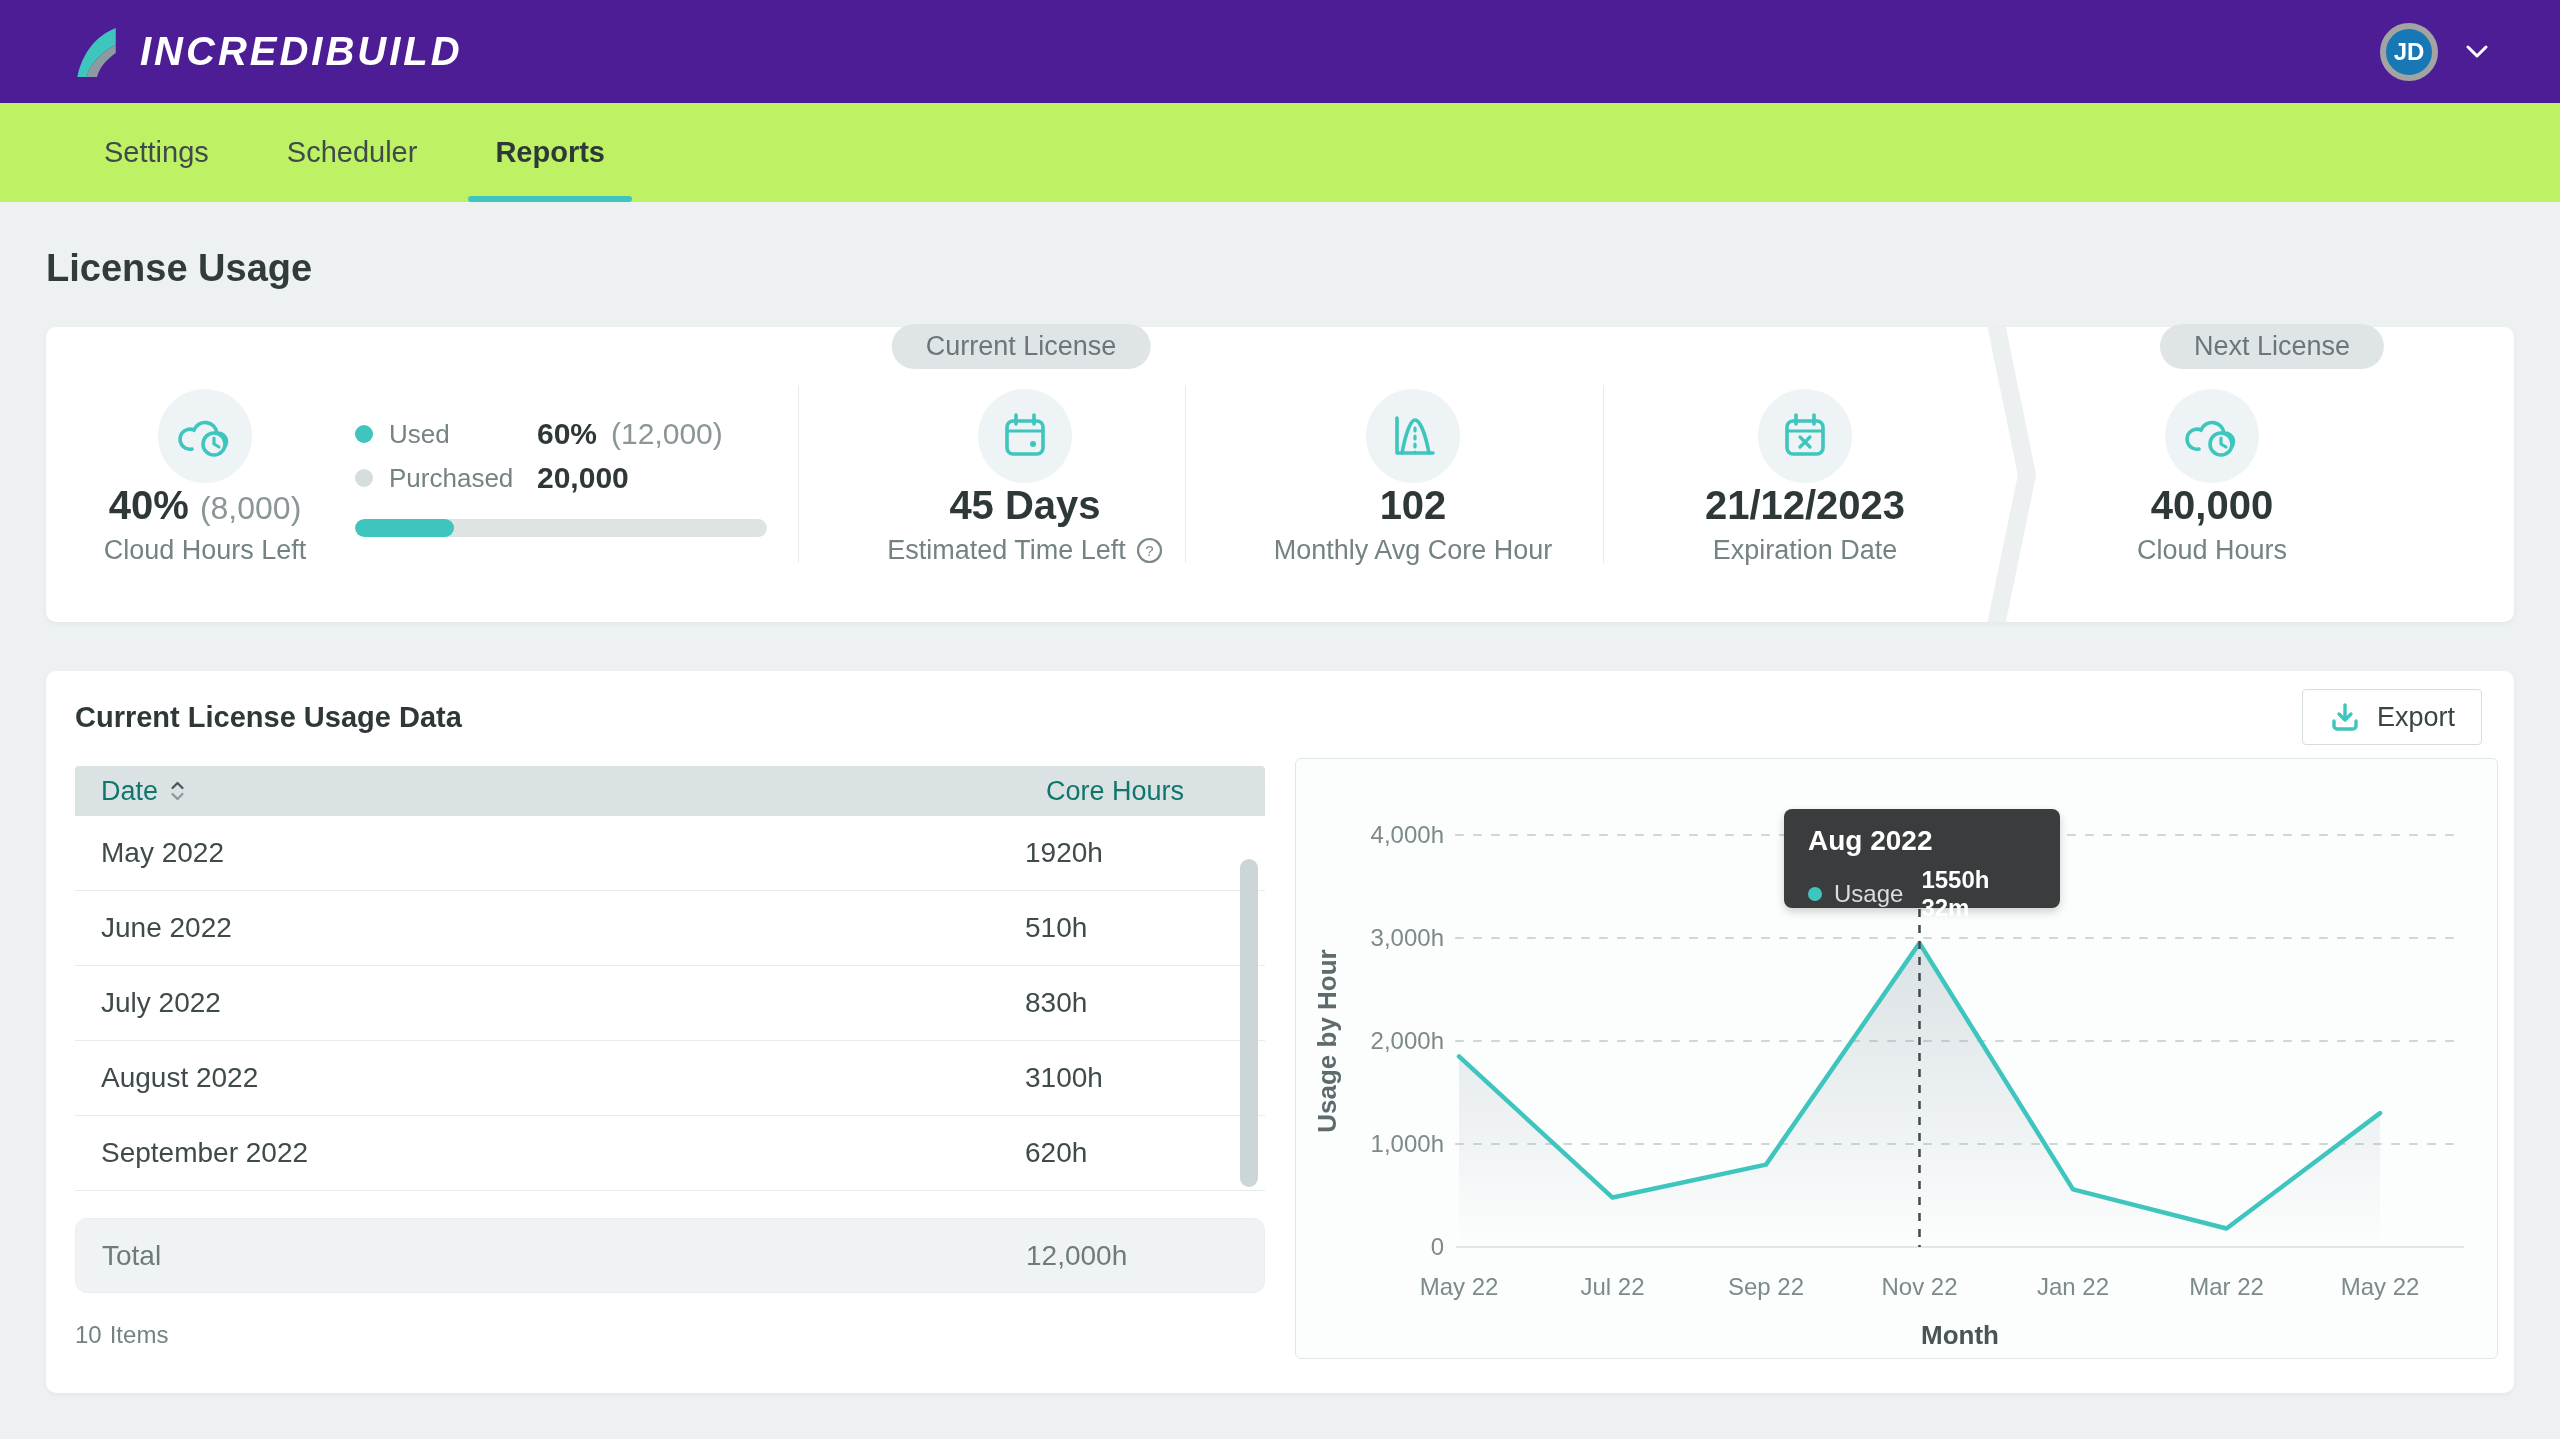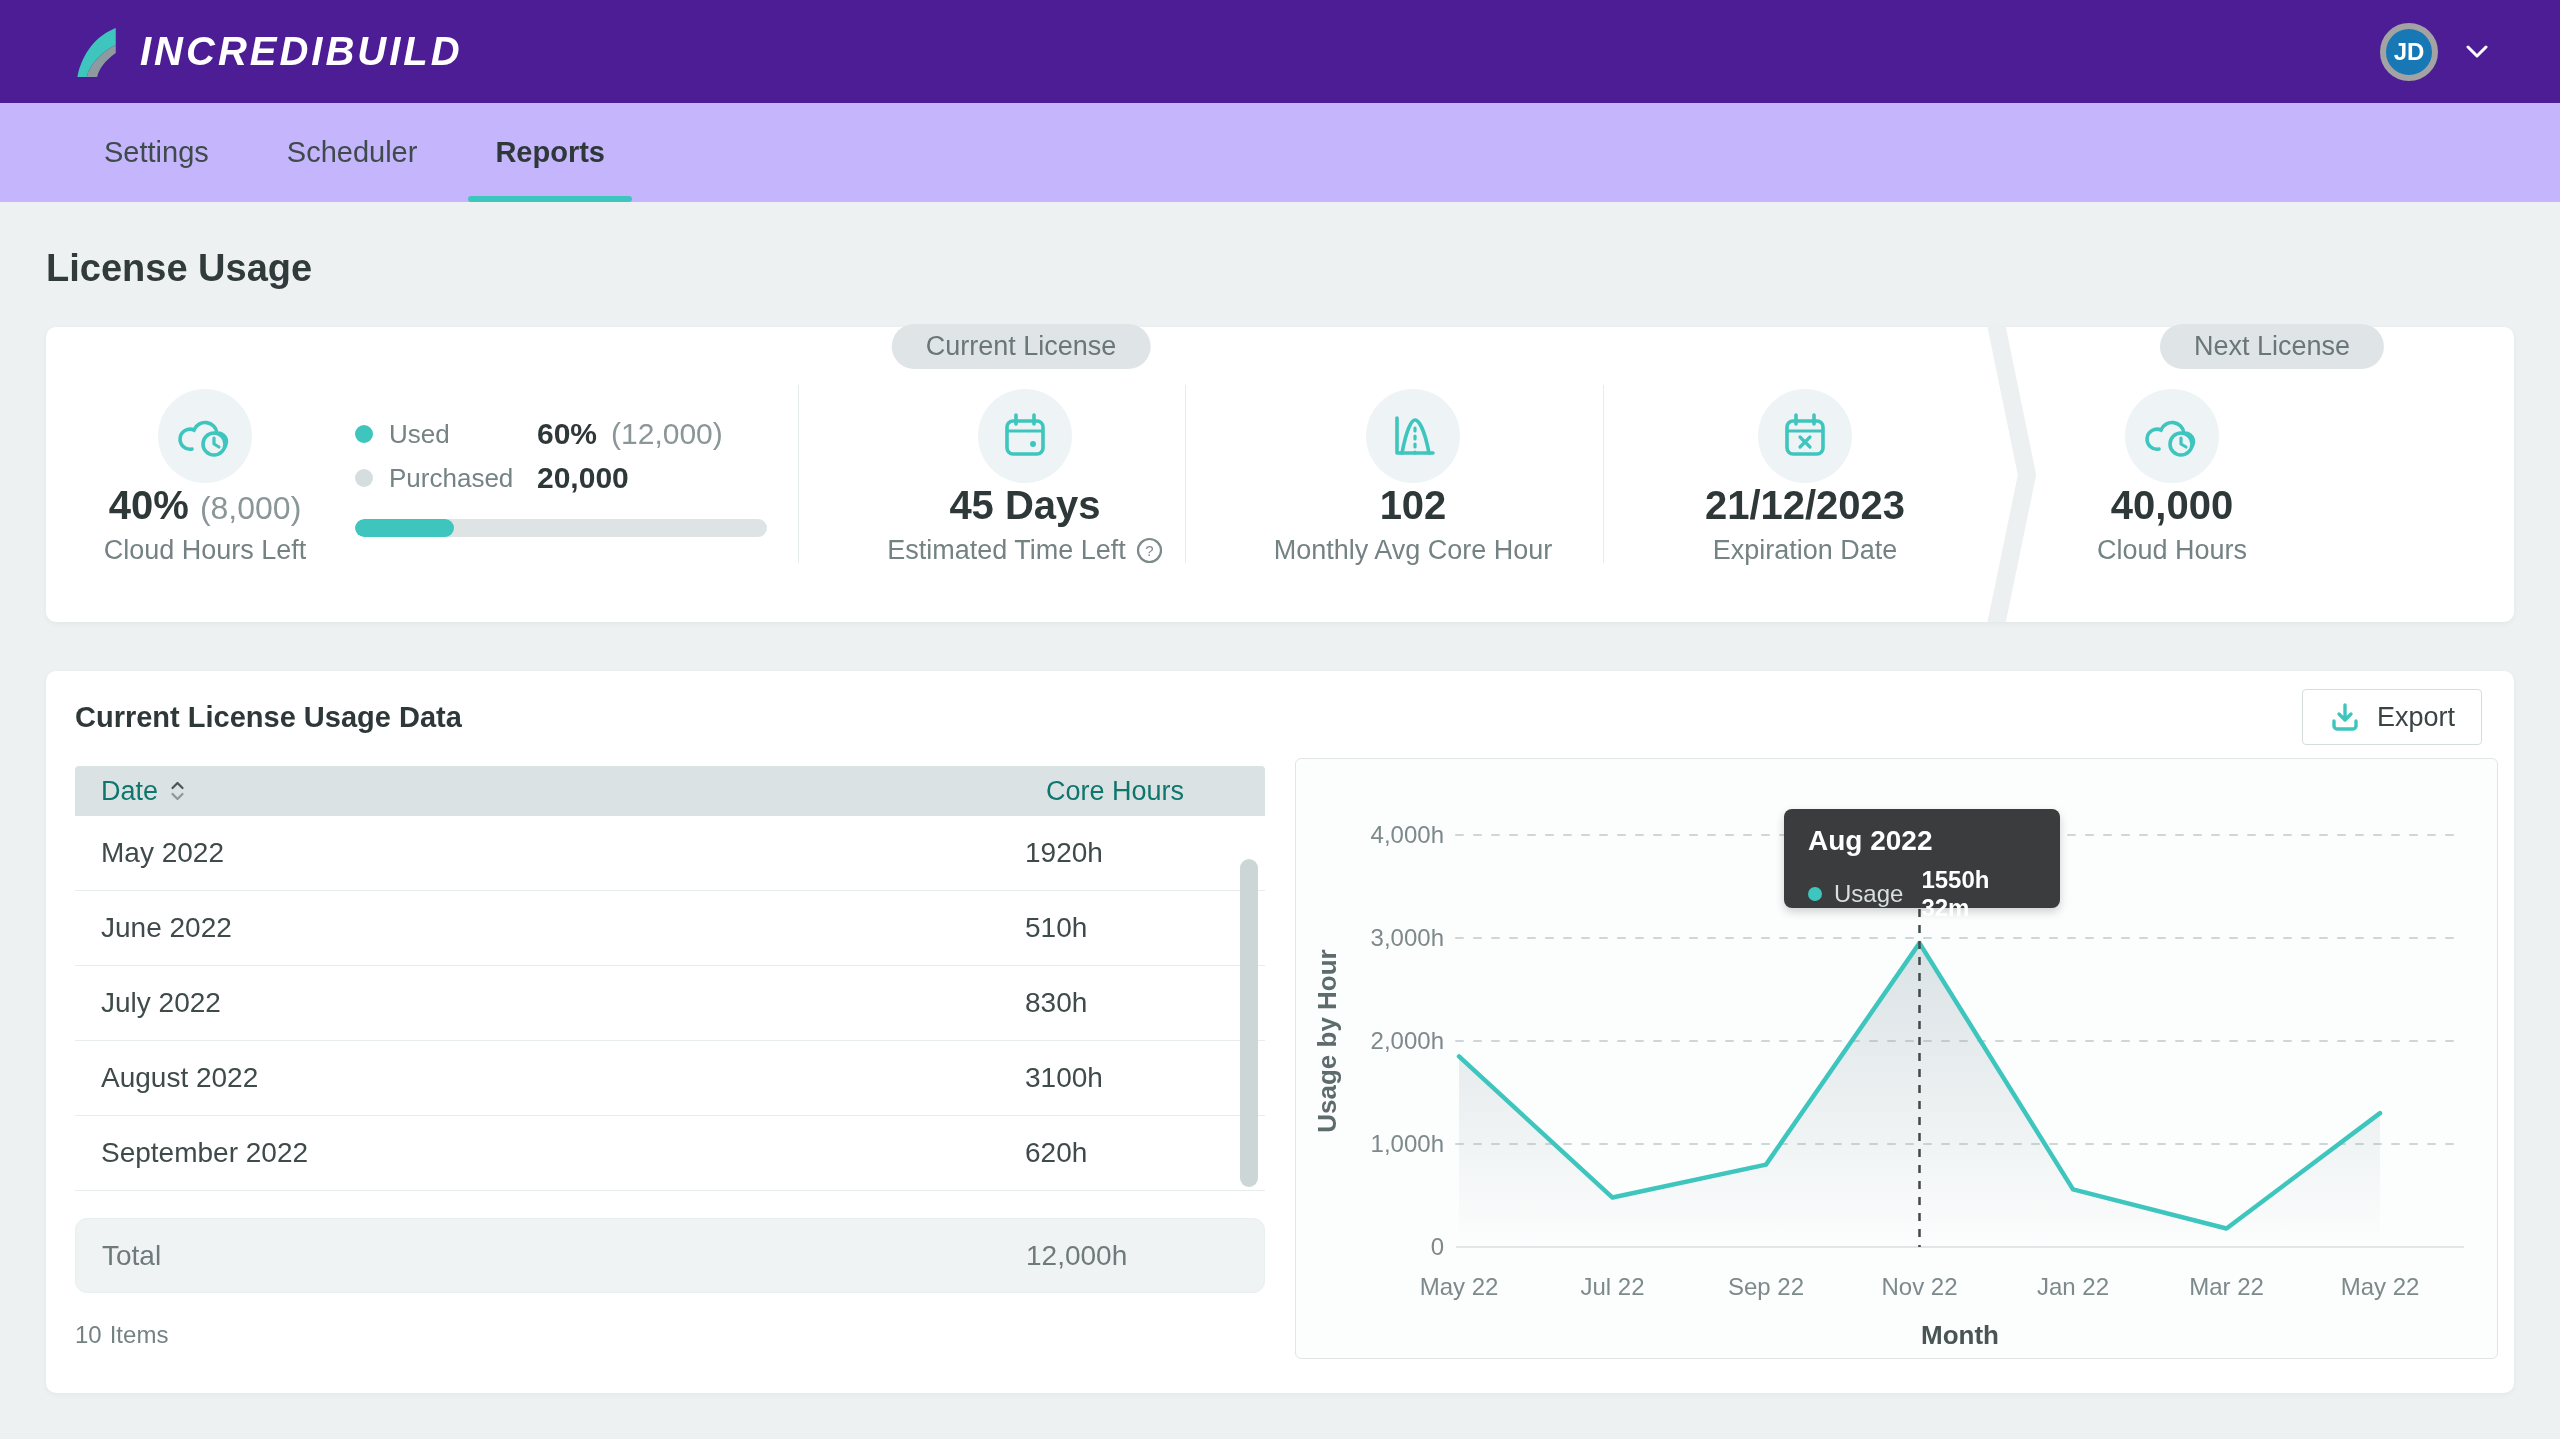--- a/index.html
+++ b/index.html
@@ -10,21 +10,21 @@
 
   
   .topbar { height:103px; background:#4c1d95; display:flex; align-items:center; padding:0 72px; }
   .logo-group { display:flex; align-items:center; gap:22px; }
   .brand-text { color:#FFFFFF; font-size:40px; font-weight:800; font-style:italic; letter-spacing:3px; }
   .user-area { margin-left:auto; display:flex; align-items:center; gap:28px; }
   .avatar { width:58px; height:58px; border-radius:50%; background:#1778B5; border:6px solid #a3a3a3;
             color:#fff; font-size:24px; font-weight:700; display:flex; align-items:center; justify-content:center; }
 
   
-  .tab-bar { height:99px; background:#c4b5fd; display:flex; align-items:stretch; padding-left:104px; gap:78px; }
+  .tab-bar { height:99px; background:#bef264; display:flex; align-items:stretch; padding-left:104px; gap:78px; }
   .tab { position:relative; display:flex; align-items:center; font-size:29px; color:#3F4A4B; cursor:pointer; }
   .tab.active { font-weight:700; color:#2F3839; }
   .tab-underline { position:absolute; bottom:0; left:50%; transform:translateX(-50%); width:164px; height:6px;
                    background:#3EC5BD; border-radius:3px; }
 
   
   .content { padding:0 46px; }
   .page-title { font-size:38px; font-weight:700; color:#323B3C; margin-top:45px; }
 
   .card { background:#fff; border-radius:10px; box-shadow:0 2px 5px rgba(40,60,60,0.05); }
@@ -208,21 +208,21 @@
           </svg>
         </div>
         <div class="stat-value">21/12/2023</div>
         <div class="stat-label">Expiration Date</div>
       </div>
 
       <svg class="chev-band" viewBox="0 0 70 295">
         <polyline points="14,-8 46,148 14,303" fill="none" stroke="#ECF0F1" stroke-width="18" stroke-linejoin="round"></polyline>
       </svg>
 
-      <div class="stat-col" style="left:1956px">
+      <div class="stat-col" style="left:1996px">
         <div class="icon-circle">
           <svg width="58" height="46" viewBox="0 0 58 46">
             <path d="M16,36 a10,10 0 1 1 2,-19 a12,12 0 0 1 23,3 h1 a8.5,8.5 0 0 1 4,16" fill="none" stroke="#3EC5BD" stroke-width="3.6" stroke-linecap="round"></path>
             <circle cx="38" cy="31" r="11" fill="#EEF4F5" stroke="#3EC5BD" stroke-width="3.6"></circle>
             <path d="M38,25 V31 L43,34" fill="none" stroke="#3EC5BD" stroke-width="3.2" stroke-linecap="round" stroke-linejoin="round"></path>
           </svg>
         </div>
         <div class="stat-value">40,000</div>
         <div class="stat-label">Cloud Hours</div>
       </div>

